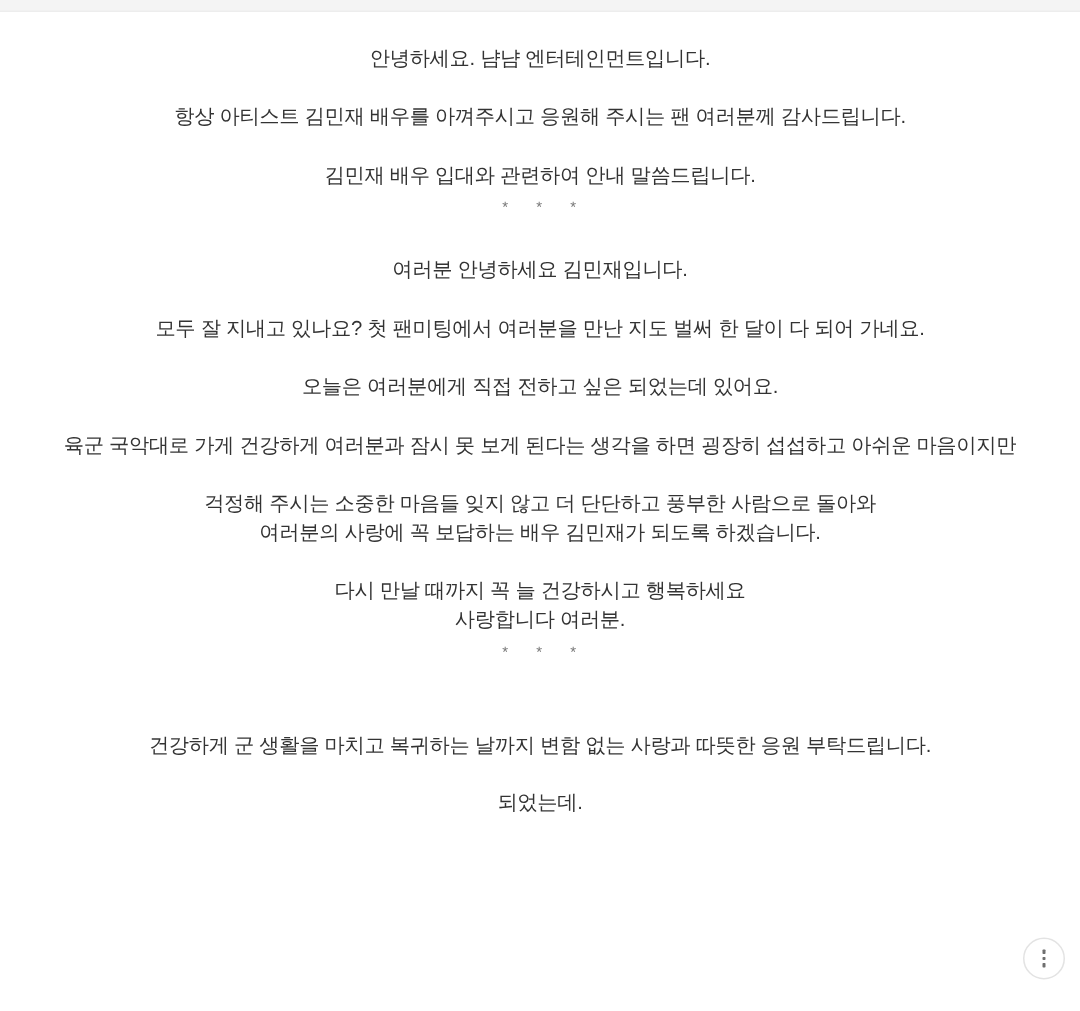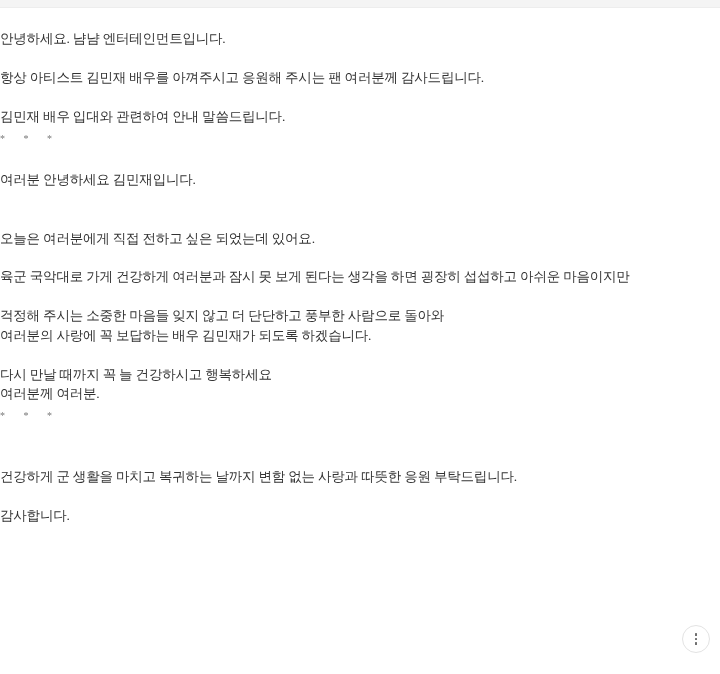--- a/index.html
+++ b/index.html
@@ -16,21 +16,21 @@
   }
   .top-strip {
     width: 100%;
     height: 7px;
     background: #f4f4f4;
     border-bottom: 1px solid #ededed;
     box-sizing: content-box;
   }
   .post-body {
     padding-top: 21px;
-    font-family: Liberation Serif, serif;
+    text-align: center;
   }
   .post-body p {
     margin: 0;
     padding: 0;
   }
   p.text {
     font-size: 13.5px;
     line-height: 19.4px;
     min-height: 19.4px;
     color: #333333;
@@ -88,36 +88,37 @@
 <div class="post-body">
     <p class="text">안녕하세요. 냠냠 엔터테인먼트입니다.</p>
     <p class="blank">&nbsp;</p>
     <p class="text">항상 아티스트 김민재 배우를 아껴주시고 응원해 주시는 팬 여러분께 감사드립니다.</p>
     <p class="blank">&nbsp;</p>
     <p class="text">김민재 배우 입대와 관련하여 안내 말씀드립니다.</p>
     <p class="separator">* * *</p>
     <p class="blank">&nbsp;</p>
     <p class="text">여러분 안녕하세요 김민재입니다.</p>
     <p class="blank">&nbsp;</p>
+    <p class="text">모두 잘 지내고 있나요? 첫 팬미팅에서 여러분을 만난 지도 벌써 한 달이 다 되어 가네요.</p>
     <p class="blank">&nbsp;</p>
     <p class="text">오늘은 여러분에게 직접 전하고 싶은 되었는데 있어요.</p>
     <p class="blank">&nbsp;</p>
     <p class="text">육군 국악대로 가게 건강하게 여러분과 잠시 못 보게 된다는 생각을 하면 굉장히 섭섭하고 아쉬운 마음이지만</p>
     <p class="blank">&nbsp;</p>
     <p class="text">걱정해 주시는 소중한 마음들 잊지 않고 더 단단하고 풍부한 사람으로 돌아와</p>
     <p class="text">여러분의 사랑에 꼭 보답하는 배우 김민재가 되도록 하겠습니다.</p>
     <p class="blank">&nbsp;</p>
     <p class="text">다시 만날 때까지 꼭 늘 건강하시고 행복하세요</p>
-    <p class="text">여러분께 여러분.</p>
+    <p class="text">사랑합니다 여러분.</p>
     <p class="separator">* * *</p>
     <p class="blank">&nbsp;</p>
     <p class="blank">&nbsp;</p>
     <p class="text">건강하게 군 생활을 마치고 복귀하는 날까지 변함 없는 사랑과 따뜻한 응원 부탁드립니다.</p>
     <p class="blank">&nbsp;</p>
-    <p class="text">감사합니다.</p>
+    <p class="text">되었는데.</p>
   </div>
 
 <div class="fab">
   <span class="kebab">
     <i></i>
       <i></i>
       <i></i>
   </span>
 </div>
 

